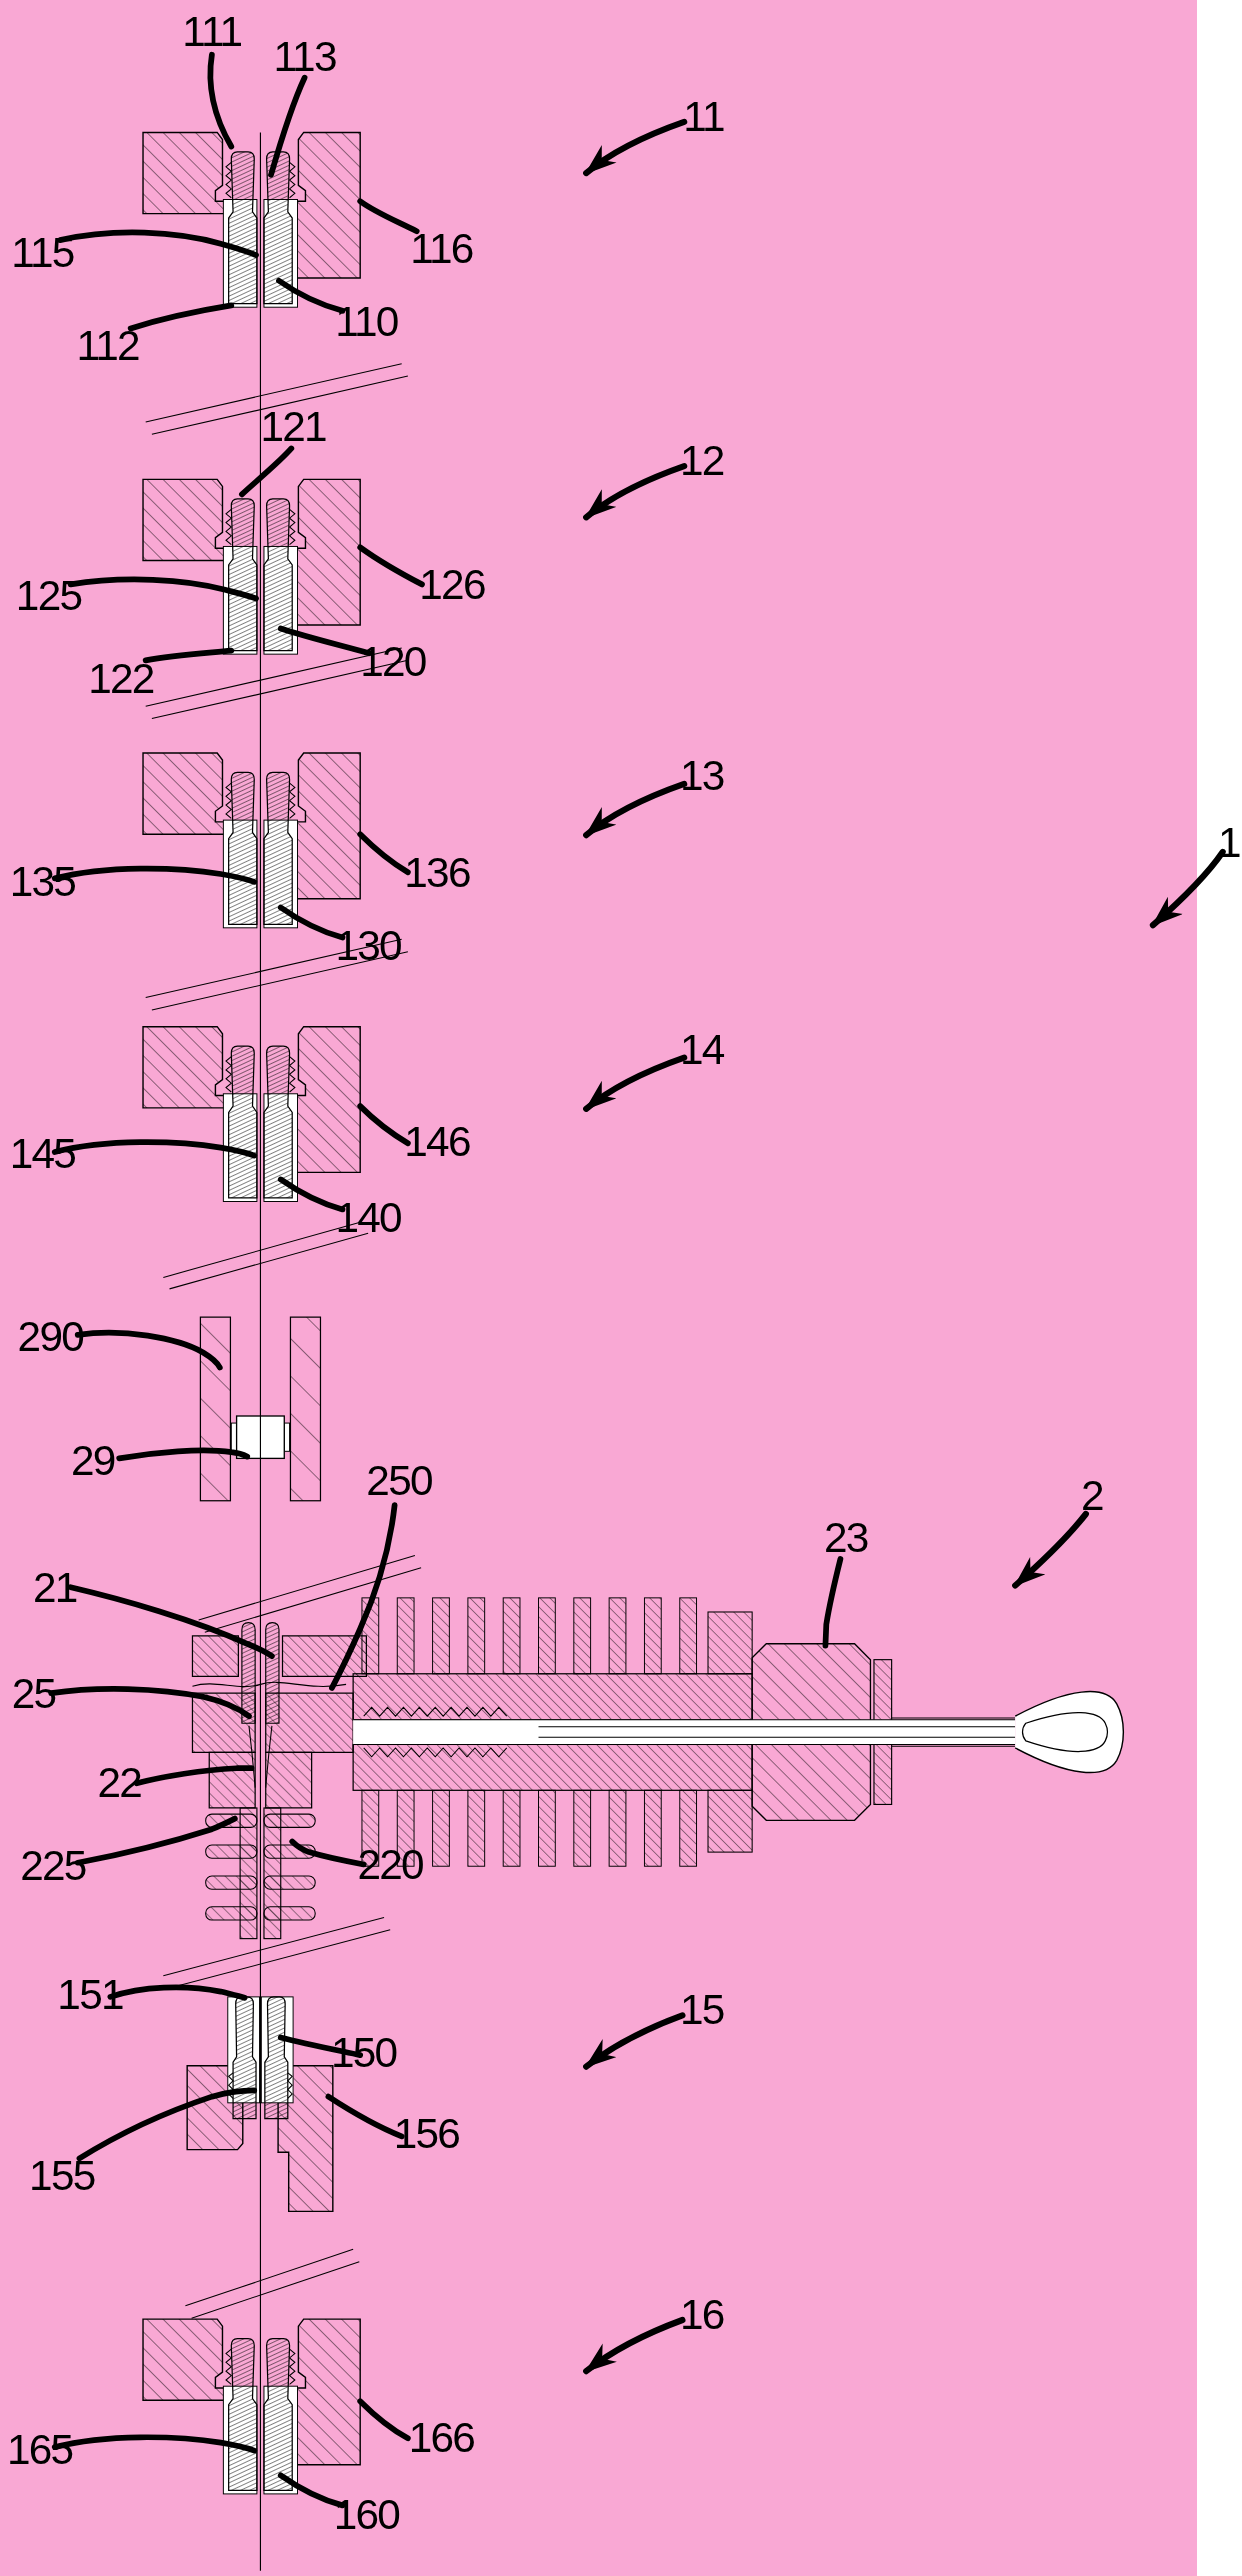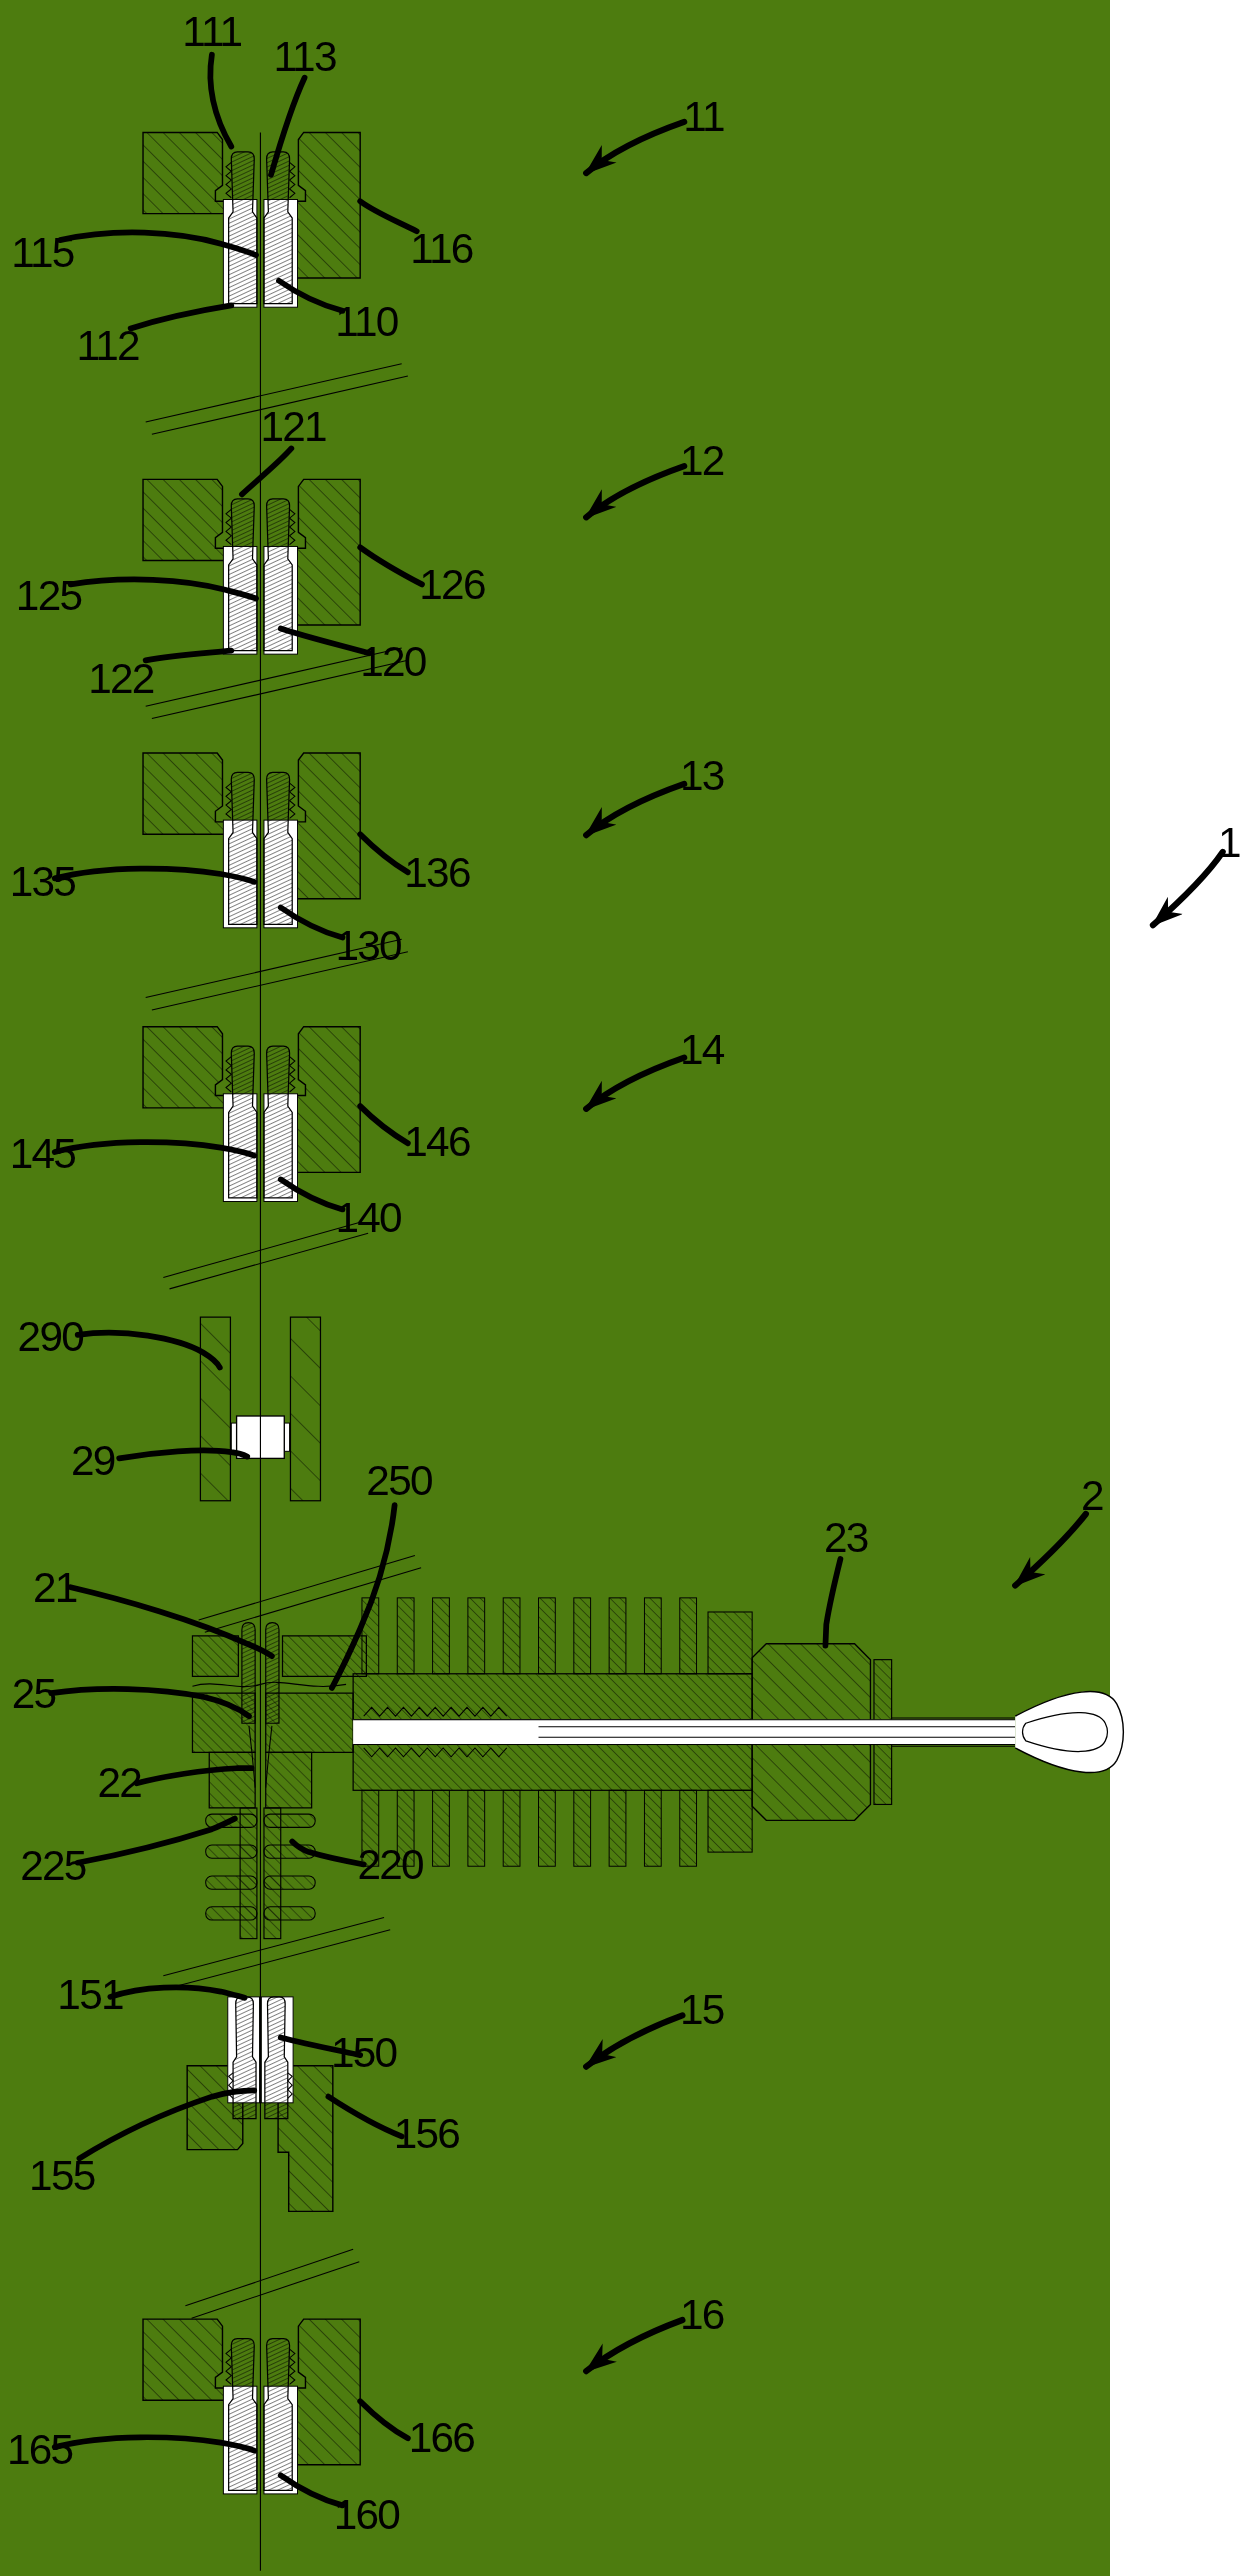--- a/index.html
+++ b/index.html
@@ -1,16 +1,16 @@
 <!DOCTYPE html>
 <html style="font-size:14px"><head>
 <meta charset="utf-8">
 <style>
   html,body{margin:0;padding:0;background:#ffffff;}
-  .stage{width:1110px;height:2576px;position:relative;background:#4d7c0f;}
+  .stage{width:1197px;height:2576px;position:relative;background:#f9a8d4;}
   svg{display:block;}
   text.ref{font-family:"Liberation Sans",sans-serif;font-size:48px;letter-spacing:-2px;fill:#000;text-anchor:middle;}
   .leader{stroke:#000;stroke-width:6.5;fill:none;stroke-linecap:round;}
   .arrowline{stroke:#000;stroke-width:7;fill:none;stroke-linecap:round;}
   .thin{stroke:#000;stroke-width:1.2;fill:none;}
   .brk{stroke:#000;stroke-width:1.2;fill:none;}
 </style>
 </head>
 <body>
 

